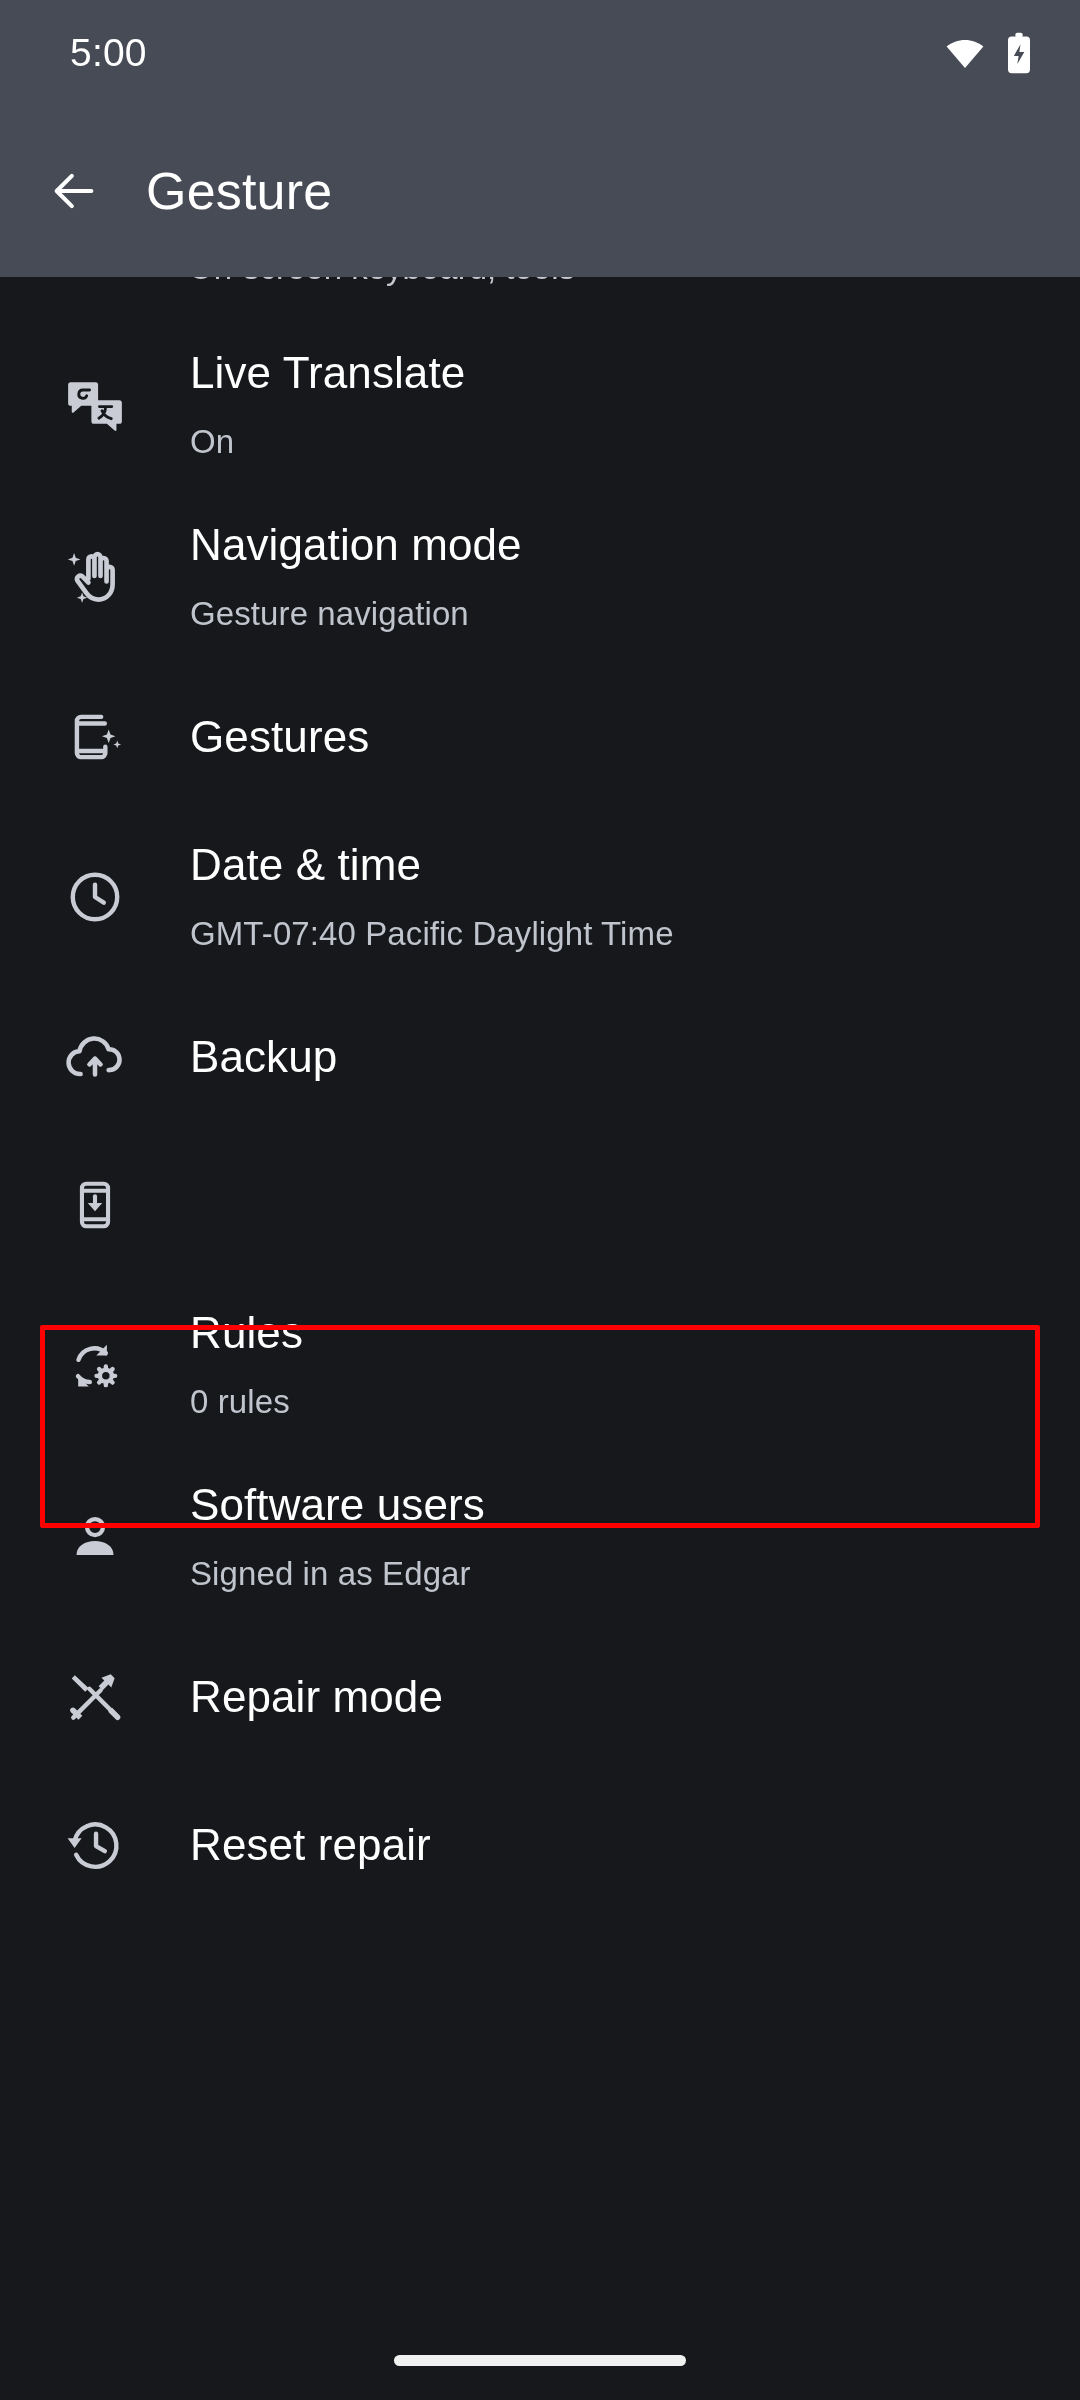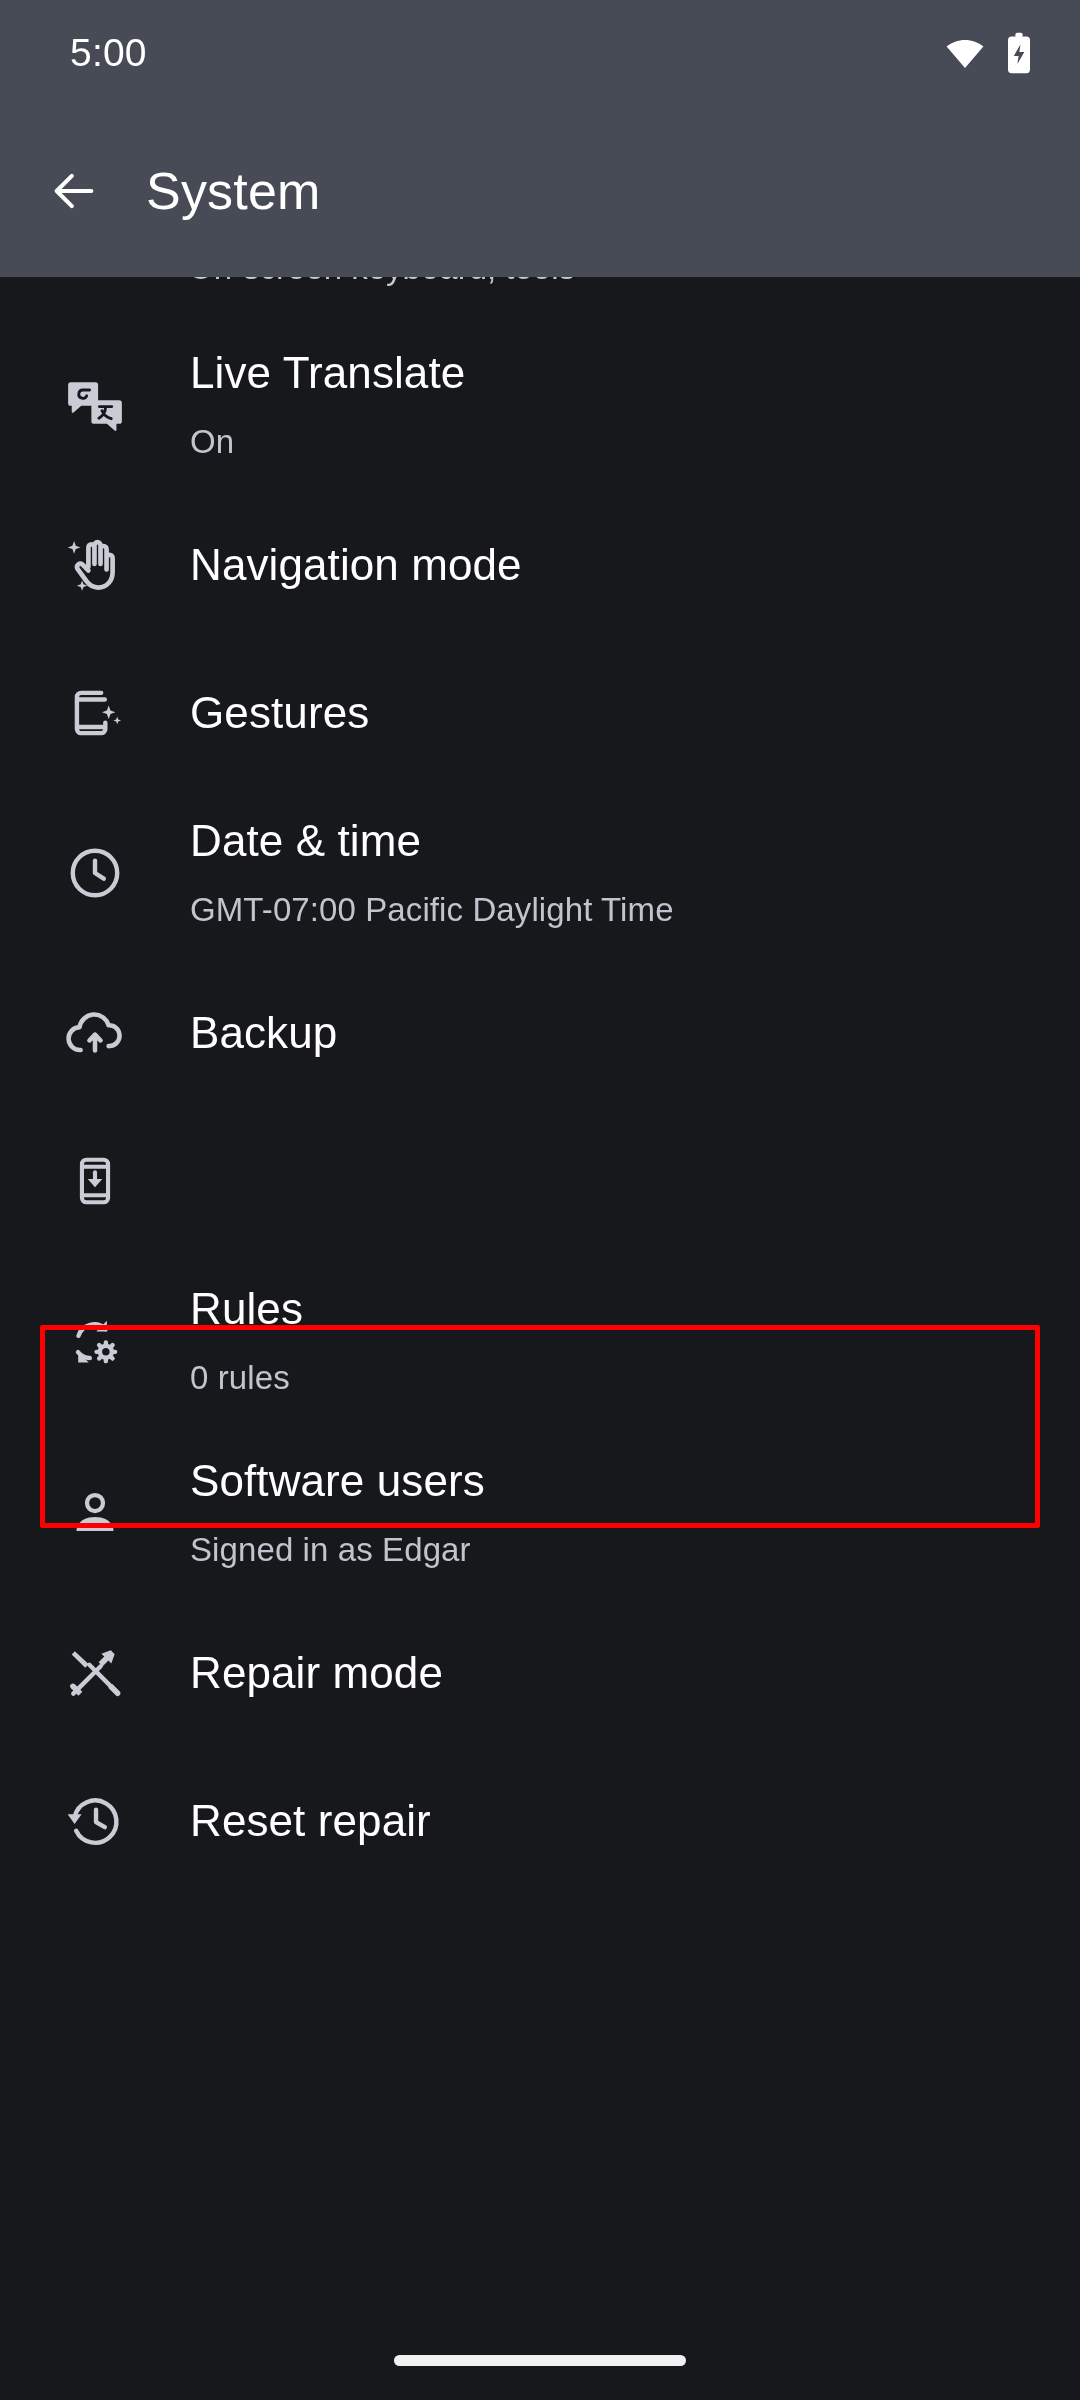--- a/index.html
+++ b/index.html
@@ -118,21 +118,21 @@
   </div>
 
   <div class="appbar">
     <div class="back-btn">
       <span>
         <svg width="52" height="52" viewBox="0 0 24 24">
           <path d="M20 12H4M4 12l7-7M4 12l7 7" fill="none" stroke="#ffffff" stroke-width="1.9" stroke-linecap="round" stroke-linejoin="round"></path>
         </svg>
       </span>
     </div>
-    <div class="appbar-title">System</div>
+    <div class="appbar-title">Gesture</div>
   </div>
 
   <div class="list">
 
     <div class="clipped-row">
       <div class="sub">On-screen keyboard, tools</div>
     </div>
 
     <div class="rows">
 
@@ -154,20 +154,21 @@
       <div class="row">
         <div class="row-icon">
           <svg width="66" height="66" viewBox="0 0 24 24">
             <path class="ico" d="M9.6 12.6V5.6a1.1 1.1 0 0 1 2.2 0v6M11.8 11.4V4.8a1.1 1.1 0 0 1 2.2 0v6.6M14 11.6V6.2a1.1 1.1 0 0 1 2.2 0v7.4M16.2 9.4a1.1 1.1 0 0 1 2.2 0v5.2c0 3.1-2.1 5.6-5.2 5.6-2 0-3.3-.9-4.3-2.3l-3.3-4.6a1.2 1.2 0 0 1 1.8-1.5l2.2 2.2"></path>
             <path class="ico-f" d="M4.4 3.3 5 5l1.7.6L5 6.2l-.6 1.7-.6-1.7L2.1 5.6 3.8 5l.6-1.7Z"></path>
             <path class="ico-f" d="M7.3 17.6l.5 1.4 1.4.5-1.4.5-.5 1.4-.5-1.4-1.4-.5 1.4-.5.5-1.4Z"></path>
           </svg>
         </div>
         <div class="row-text">
           <div class="row-title">Navigation mode</div>
+          <div class="row-sub">Gesture navigation</div>
         </div>
       </div>
 
       <div class="row no-sub">
         <div class="row-icon">
           <svg width="62" height="62" viewBox="0 0 24 24">
             <path class="ico" d="M14.4 4.2H6.6a1.6 1.6 0 0 0-1.6 1.6v12.4a1.6 1.6 0 0 0 1.6 1.6h7.8a1.6 1.6 0 0 0 1.6-1.6v-2.4" stroke-width="1.8"></path>
             <path class="ico" d="M5.2 6.8h10.6M5.2 17.4h10.6" stroke-width="1.8"></path>
             <path class="ico-f" d="M17.3 9.1l.7 1.9 1.9.7-1.9.7-.7 1.9-.7-1.9-1.9-.7 1.9-.7.7-1.9Z"></path>
             <path class="ico-f" d="M20.6 13.4l.4 1.1 1.1.4-1.1.4-.4 1.1-.4-1.1-1.1-.4 1.1-.4.4-1.1Z"></path>
@@ -180,21 +181,21 @@
 
       <div class="row">
         <div class="row-icon">
           <svg width="62" height="62" viewBox="0 0 24 24">
             <circle class="ico" cx="12" cy="12" r="8.6" stroke-width="1.6"></circle>
             <path class="ico" d="M12 7.2V12l3.4 2.2" stroke-width="1.6"></path>
           </svg>
         </div>
         <div class="row-text">
           <div class="row-title">Date &amp; time</div>
-          <div class="row-sub">GMT-07:00 Pacific Daylight Time</div>
+          <div class="row-sub">GMT-07:40 Pacific Daylight Time</div>
         </div>
       </div>
 
       <div class="row no-sub">
         <div class="row-icon">
           <svg width="64" height="64" viewBox="0 0 24 24">
             <path class="ico" d="M6.6 18.4a4.3 4.3 0 0 1-.4-8.6 5.6 5.6 0 0 1 10.9-.7 3.9 3.9 0 0 1 .4 7.8l-.4.02" stroke-width="1.6"></path>
             <path class="ico" d="M12 18.6v-5.4M12 12.6l-2.1 2.2M12 12.6l2.1 2.2" stroke-width="1.6"></path>
           </svg>
         </div>

